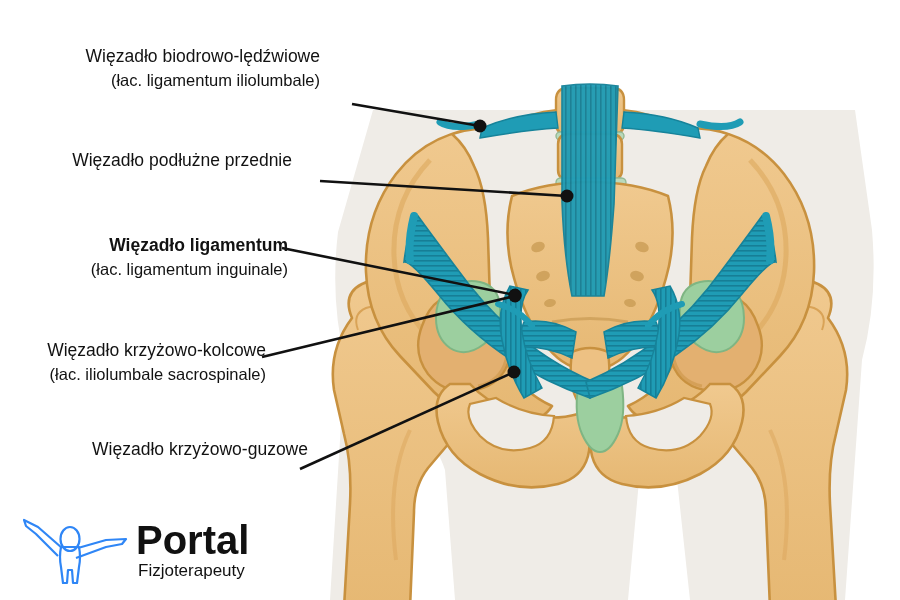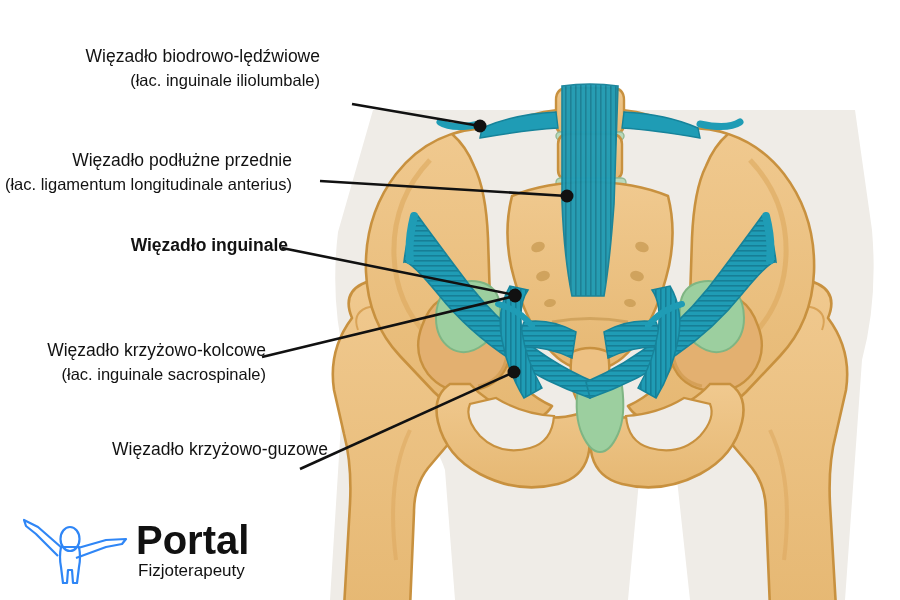--- a/index.html
+++ b/index.html
@@ -21,21 +21,21 @@
     white-space:nowrap;
   }
   .label .l1{font-size:17.5px;}
   .label .l2{font-size:16.5px;}
   .label.bold .l1{font-weight:bold;font-size:17.5px;}
 
   #lbl1{right:580px;top:44px;}
   #lbl2{right:608px;top:148px;}
   #lbl3{right:612px;top:233px;}
   #lbl4{right:634px;top:338px;}
-  #lbl5{right:572px;top:437px;}
+  #lbl5{right:592px;top:437px;}
 
   #logo{position:absolute;left:14px;top:512px;width:262px;height:74px;}
 </style>
 </head>
 <body>
 
 <div id="stage">
 
   <svg id="art" viewBox="0 0 900 600">
     <defs>
@@ -206,35 +206,35 @@
           <line x1="262" y1="357" x2="515" y2="296"></line>
           <circle cx="515" cy="296" r="6.5" stroke="none"></circle>
           <line x1="300" y1="469" x2="514" y2="372"></line>
           <circle cx="514" cy="372" r="6.5" stroke="none"></circle>
         </g>
     </g>
   </svg>
 
   <div class="label" id="lbl1">
     <div class="l1">Więzadło biodrowo-lędźwiowe</div>
-    <div class="l2">(łac. inguinale iliolumbale)</div>
+    <div class="l2">(łac. ligamentum iliolumbale)</div>
   </div>
 
   <div class="label" id="lbl2">
     <div class="l1">Więzadło podłużne przednie</div>
-    <div class="l2">(łac. ligamentum longitudinale anterius)</div>
   </div>
 
   <div class="label bold" id="lbl3">
-    <div class="l1">Więzadło inguinale</div>
+    <div class="l1">Więzadło ligamentum</div>
+    <div class="l2">(łac. ligamentum inguinale)</div>
   </div>
 
   <div class="label" id="lbl4">
     <div class="l1">Więzadło krzyżowo-kolcowe</div>
-    <div class="l2">(łac. inguinale sacrospinale)</div>
+    <div class="l2">(łac. iliolumbale sacrospinale)</div>
   </div>
 
   <div class="label" id="lbl5">
     <div class="l1">Więzadło krzyżowo-guzowe</div>
   </div>
 
   <svg id="logo" viewBox="0 0 262 74">
     <g fill="none" stroke="#2f86f6" stroke-width="2.2" stroke-linejoin="round">
       <ellipse cx="56" cy="27" rx="9.5" ry="12"></ellipse>
       <path d="M47,35 q-2,10 0,20 l2,16 l4,0 l1,-13 l4,0 l1,13 l4,0 l2,-16 q2,-10 0,-20 Z"></path>

